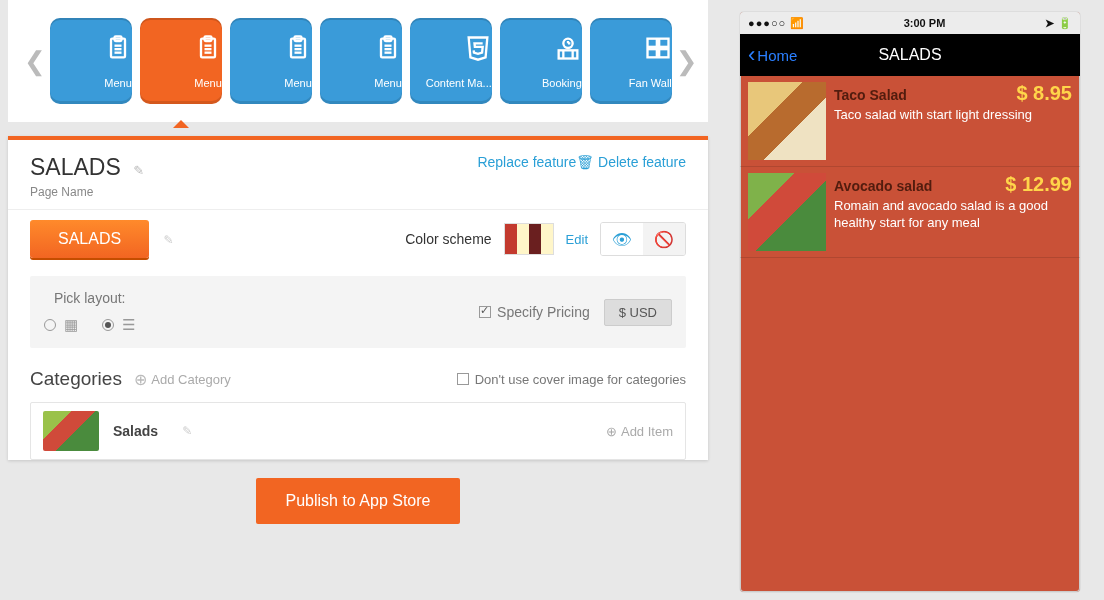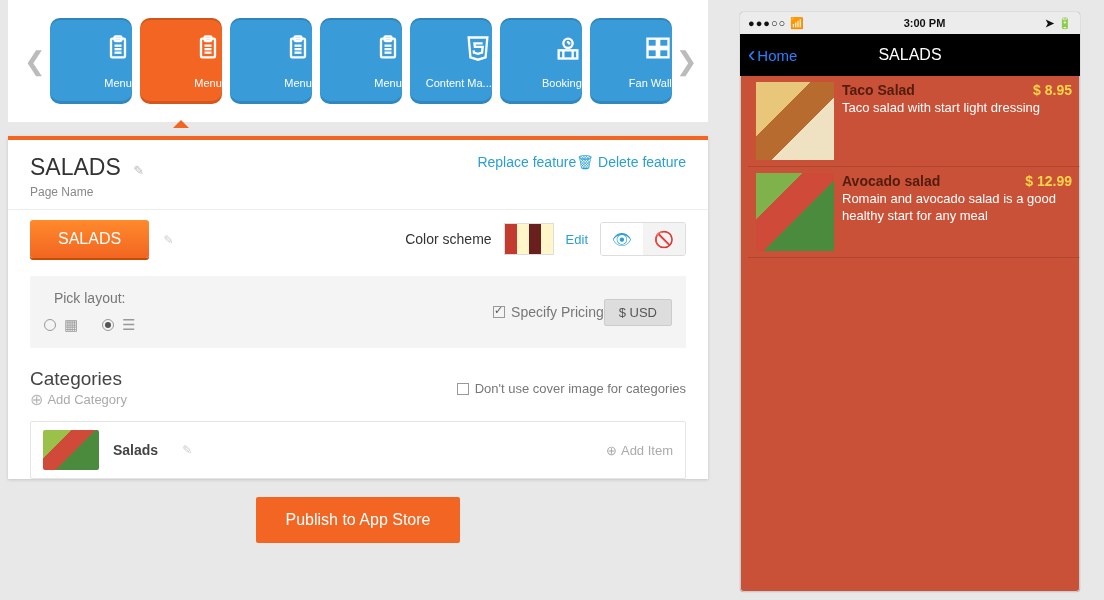--- a/index.html
+++ b/index.html
@@ -43,21 +43,21 @@
 .layout-row { background: #f4f4f4; margin: 8px 22px; padding: 14px; border-radius: 2px; display: flex; align-items: center; justify-content: space-between; }
 .layout-left { display: flex; align-items: center; gap: 10px; color: #777; font-size: 14px; flex-direction: column; }
 .layout-icons { display: flex; align-items: center; gap: 8px; }
 .radio { width: 12px; height: 12px; border: 1px solid #999; border-radius: 50%; display: inline-block; position: relative; cursor: pointer; }
 .radio.checked::after { content: ""; width: 6px; height: 6px; background: #555; border-radius: 50%; position: absolute; top: 2px; left: 2px; }
 .grid-icon, .list-icon { font-size: 15px; color: #999; }
 .pricing-check { display: flex; align-items: center; gap: 6px; color: #777; font-size: 14px; }
 .currency-btn { background: #ddd; border: 1px solid #ccc; padding: 5px 14px; border-radius: 2px; font-size: 13px; color: #555; cursor: pointer; }
 
 .categories-row { padding: 12px 22px 4px 22px; display: flex; align-items: center; justify-content: space-between; }
-.cat-left { display: flex; align-items: baseline; gap: 0; flex-direction: column; }
+.cat-left { display: flex; align-items: baseline; gap: 12px; }
 .cat-title { font-size: 19px; color: #444; font-weight: 400; }
 .add-cat { color: #aaa; font-size: 13px; display: flex; align-items: center; gap: 4px; cursor: pointer; }
 .add-cat .plus-circ { color: #bbb; font-size: 16px; }
 .cover-check { color: #777; font-size: 13px; display: flex; align-items: center; gap: 6px; }
 
 .cat-item { margin: 8px 22px 18px 22px; border: 1px solid #e5e5e5; padding: 8px 12px; display: flex; align-items: center; justify-content: space-between; border-radius: 2px; }
 .cat-left2 { display: flex; align-items: center; gap: 14px; }
 .thumb { width: 56px; height: 40px; background: linear-gradient(135deg, #9ac24a 30%, #d04a3a 30%, #d04a3a 55%, #4a8b3d 55%); border-radius: 2px; }
 .cat-name { font-size: 14px; font-weight: 600; color: #444; }
 .add-item { color: #aaa; font-size: 13px; display: flex; align-items: center; gap: 4px; cursor: pointer; }
@@ -65,28 +65,28 @@
 .publish-btn { display: block; margin: 16px auto 8px auto; background: #f26522; color: #fff; border: none; padding: 14px 30px; font-size: 16px; border-radius: 2px; cursor: pointer; }
 
 
 .phone { position: absolute; left: 740px; top: 12px; width: 340px; height: 580px; background: #c95137; border-radius: 4px; overflow: hidden; box-shadow: inset 0 0 0 1px #ccc, 0 0 0 1px #ddd; }
 .statusbar { background: #ececec; height: 22px; display: flex; align-items: center; justify-content: space-between; padding: 0 8px; font-size: 11px; font-weight: 600; color: #111; }
 .status-left, .status-right { display: flex; align-items: center; gap: 4px; }
 .dots { letter-spacing: 1px; }
 .navbar { background: #000; height: 42px; display: flex; align-items: center; position: relative; color: #fff; }
 .back { color: #2a7fff; font-size: 15px; display: flex; align-items: center; gap: 2px; padding-left: 8px; cursor: pointer; }
 .nav-title { position: absolute; left: 0; right: 0; text-align: center; font-size: 16px; font-weight: 400; pointer-events: none; }
-.menu-item { display: flex; gap: 8px; padding: 6px 8px; border-bottom: 1px solid rgba(0,0,0,.12); margin-left: 8px; }
+.menu-item { display: flex; gap: 8px; padding: 6px 8px; border-bottom: 1px solid rgba(0,0,0,.12); }
 .item-thumb { width: 78px; height: 78px; background: #ddd; flex-shrink: 0; }
 .thumb-taco { background: linear-gradient(135deg, #e8c77a 35%, #b86b2e 35%, #b86b2e 60%, #efe2c2 60%); }
 .thumb-avocado { background: linear-gradient(135deg, #7fb24a 30%, #d04a3a 30%, #d04a3a 55%, #4a8b3d 55%); }
 .item-body { flex: 1; color: #fff; }
 .item-row1 { display: flex; justify-content: space-between; align-items: baseline; }
 .item-name { color: #521c0e; font-weight: 700; font-size: 14px; }
-.item-price { color: #ffd54a; font-weight: 700; font-size: 14px; }
+.item-price { color: #ffd54a; font-weight: 700; font-size: 20px; }
 .item-desc { font-size: 13px; margin-top: 2px; line-height: 1.3; }
 
 svg.icon-svg { width: 28px; height: 28px; stroke: #fff; fill: none; stroke-width: 2; }
 .checkbox-box { width: 12px; height: 12px; border: 1px solid #999; display: inline-block; position: relative; }
 .checkbox-box.checked::after { content: "✓"; position: absolute; top: -3px; left: 0; font-size: 11px; color: #555; }
 </style>
 </head>
 <body>
 
 <div class="left-panel">
@@ -216,21 +216,21 @@
       <div class="layout-left">
         <span>Pick layout:</span>
         <div class="layout-icons">
           <span class="radio"></span>
           <span class="grid-icon">▦</span>
           &nbsp;&nbsp;
           <span class="radio checked"></span>
           <span class="list-icon">☰</span>
         </div>
       </div>
-      <div style="display:flex; align-items:center; ">
+      <div style="display:flex; align-items:center; gap:14px;">
         <label class="pricing-check">
           <span class="checkbox-box checked"></span>
           <span>Specify Pricing</span>
         </label>
         <button class="currency-btn">$ USD</button>
       </div>
     </div>
 
     <div class="categories-row">
       <div class="cat-left">

